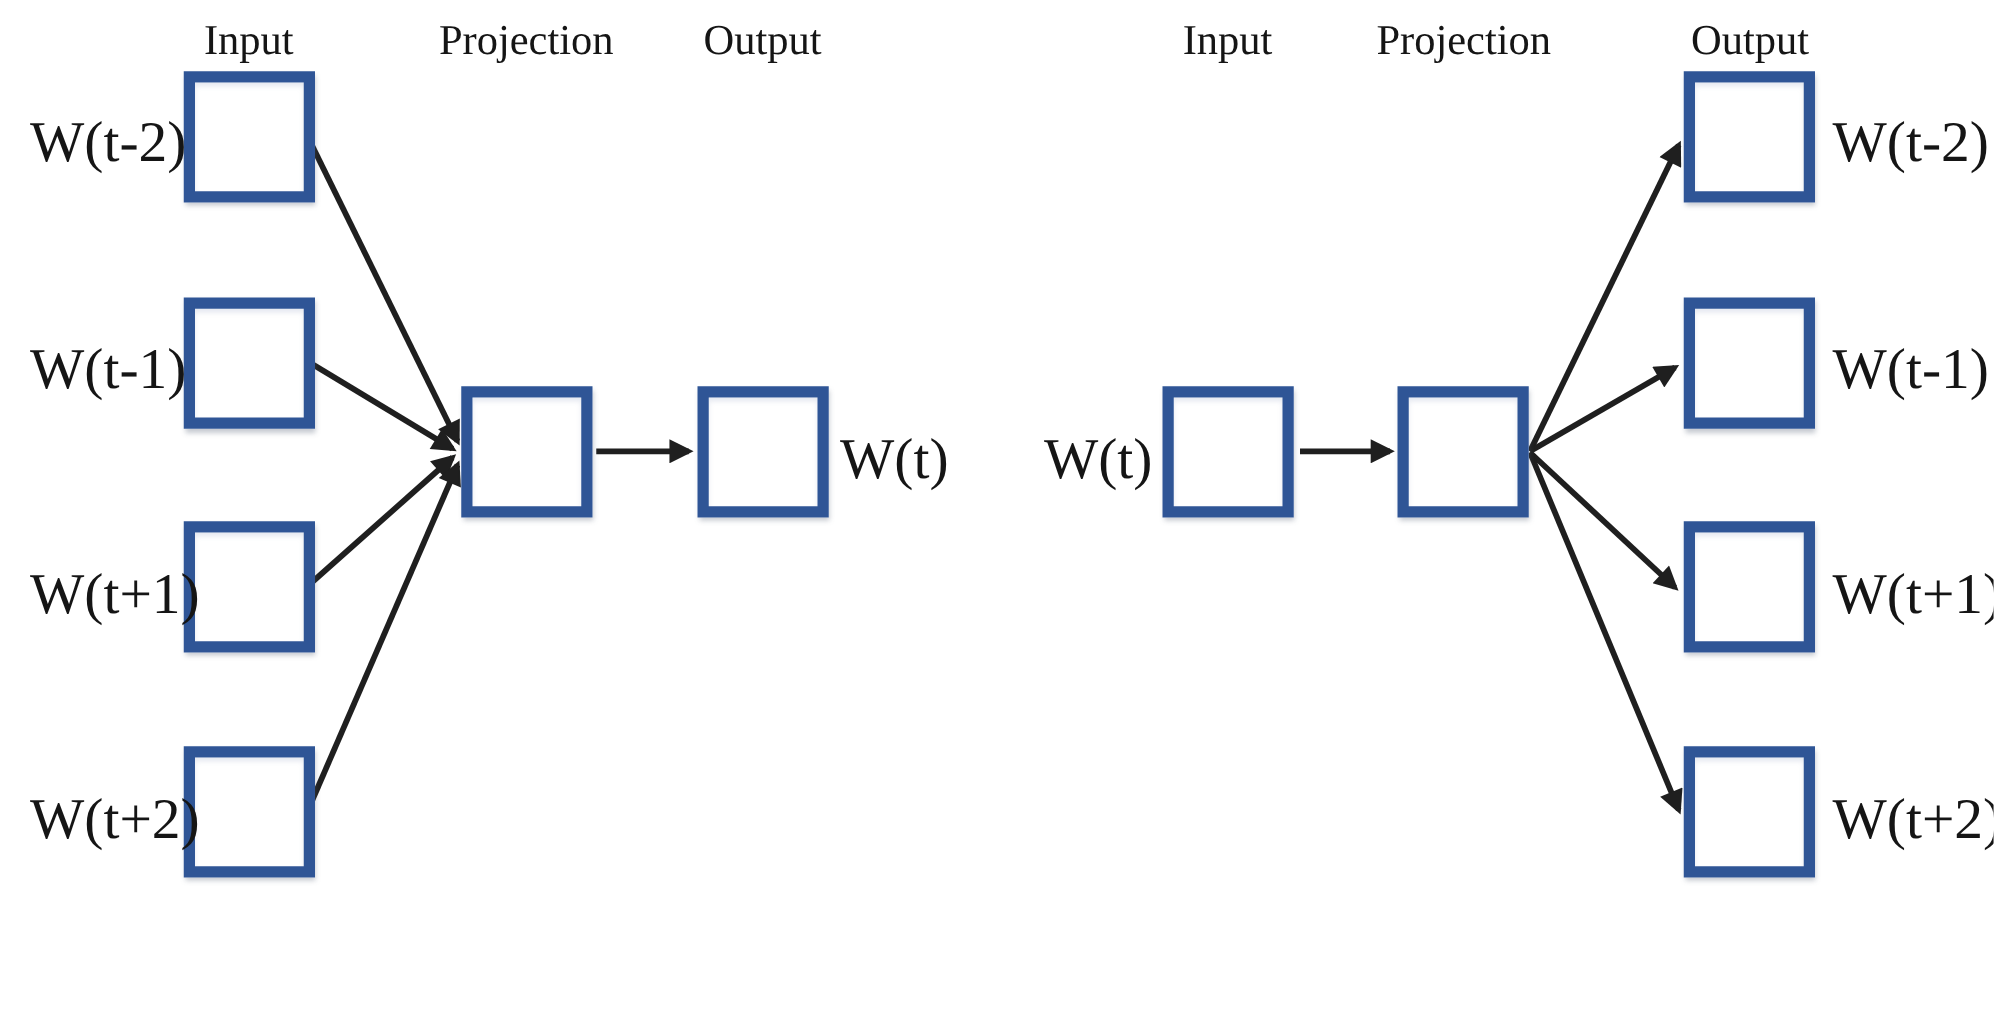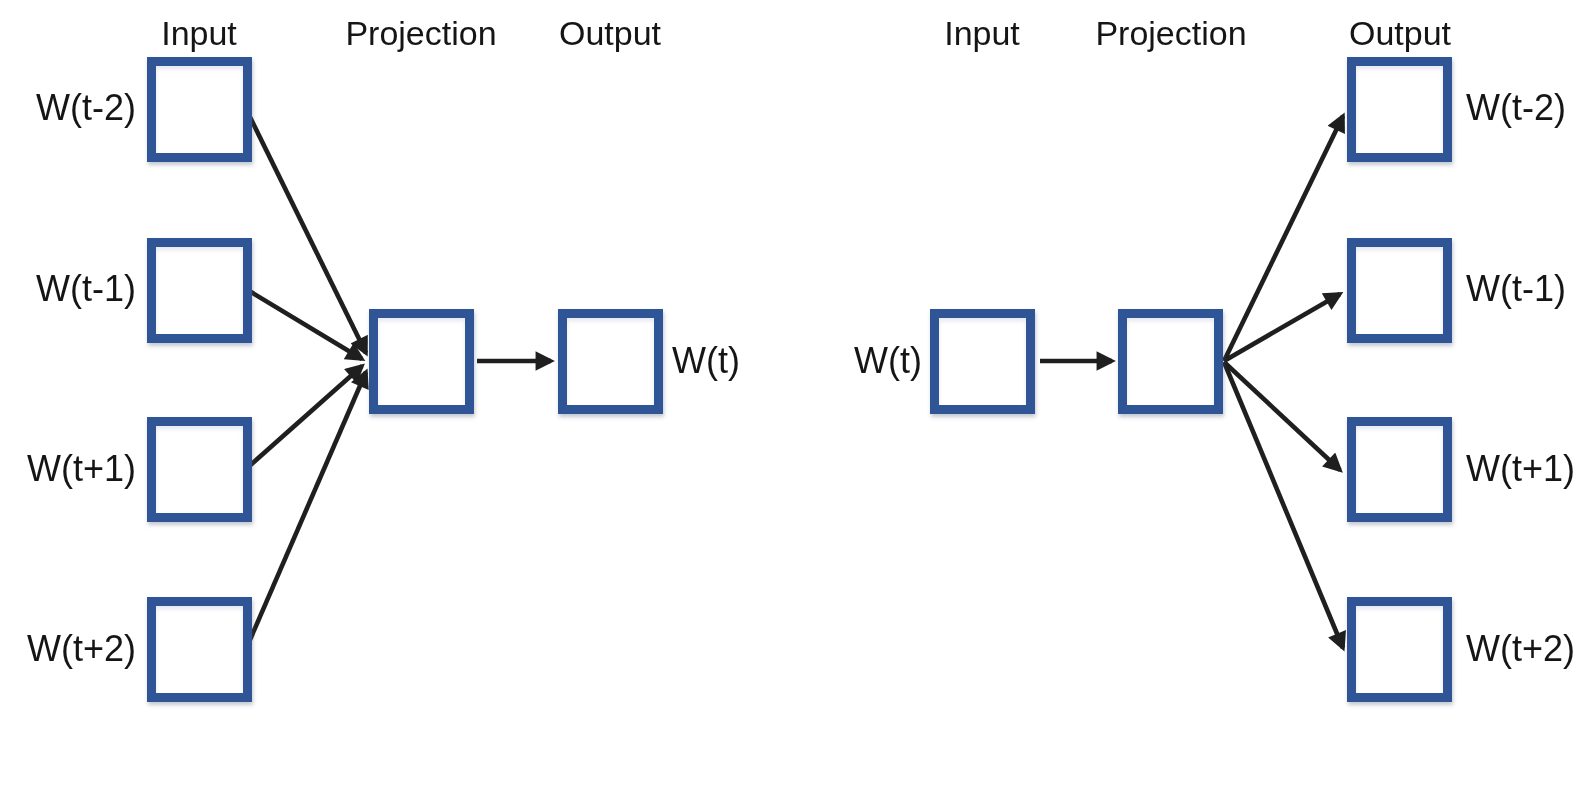--- a/index.html
+++ b/index.html
@@ -5,21 +5,21 @@
   html, body {
     margin: 0;
     padding: 0;
     background: #ffffff;
   }
   #stage {
     position: relative;
     width: 1595px;
     height: 716px;
     background: var(--bg, #ffffff);
-    font-family: Liberation Sans, sans-serif;
+    font-family: Liberation Serif, serif;
     color: #1b1b1b;
     overflow: hidden;
   }
   .col-header {
     position: absolute;
     top: 13px;
     transform: translateX(-50%);
     font-size: 34px;
     line-height: 1.2;
     white-space: nowrap;
@@ -28,21 +28,21 @@
   .nnbox {
     position: absolute;
     width: 87px;
     height: 87px;
     border: 9px solid var(--box-border, #2F5596);
     background: #ffffff;
     box-shadow: 1px 3px 4px rgba(90,100,120,0.35), inset 0 3px 4px rgba(110,130,170,0.18);
   }
   .wlabel {
     position: absolute;
-    font-size: 36px;
+    font-size: 46px;
     line-height: 1.2;
     white-space: nowrap;
     color: #151515;
   }
   .wlabel.right-align {
     width: 112px;
     text-align: right;
   }
   .diagram-title {
     position: absolute;

